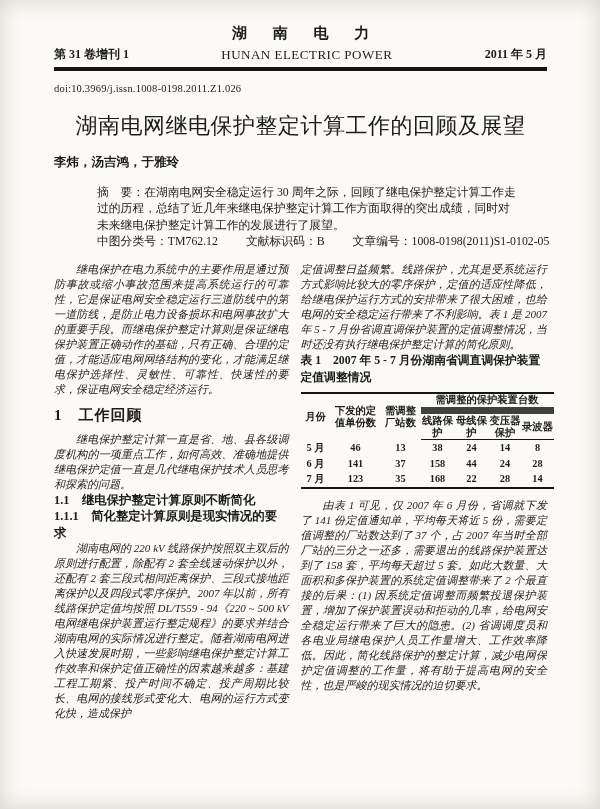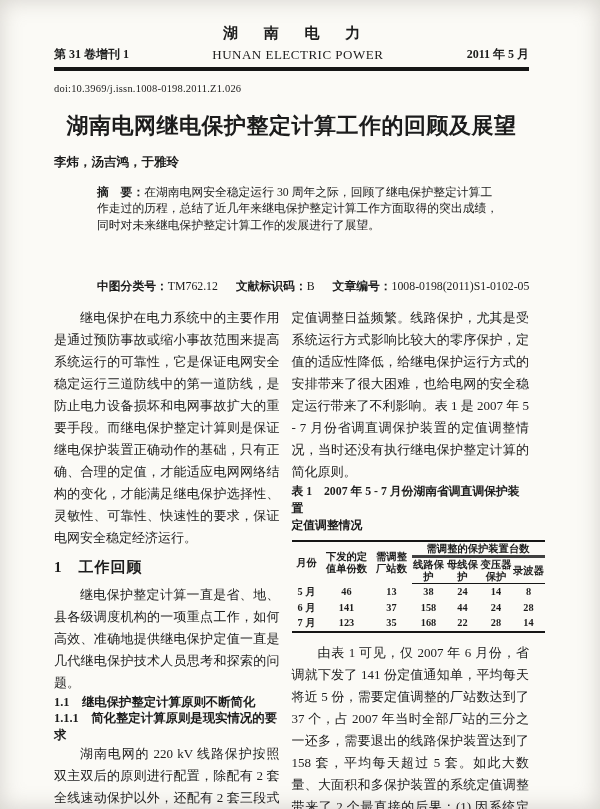--- a/index.html
+++ b/index.html
@@ -5,55 +5,55 @@
   * { margin: 0; padding: 0; box-sizing: border-box; }
   html, body { background: #e8e6e2; }
   .page {
     position: relative;
     width: 600px; height: 809px;
     margin: 0 auto;
     background: #fbfaf6;
     box-shadow: inset 0 0 22px rgba(110,105,95,.28);
     font-family: "Liberation Serif", "DejaVu Serif", serif;
     color: #1c1c1c;
-    padding: 24px 71px 0 54px;
+    padding: 24px 53px 0 54px;
     overflow: hidden;
   }
   
   .jname-cn { text-align: center; font-size: 15px; font-weight: bold; letter-spacing: 11px; padding-left: 11px; }
   .jrow { display: flex; justify-content: space-between; align-items: center; margin-top: 3px; }
   .jrow .vol { font-size: 12px; font-weight: bold; }
   .jrow .en  { font-size: 13px; font-weight: normal; letter-spacing: .5px; }
   .jrow .date{ font-size: 12px; font-weight: bold; }
   .rule-thick { height: 3.5px; background: #161616; margin-top: 4px; }
   .doi { font-size: 10.5px; margin-top: 12px; letter-spacing: .2px; }
   
-  .title { text-align: center; font-size: 22px; font-weight: bold; margin-top: 17px; letter-spacing: .5px; }
+  .title { text-align: center; font-size: 22px; font-weight: normal; margin-top: 17px; letter-spacing: .5px; }
   .authors { text-align: left; font-size: 12.5px; font-weight: bold; margin-top: 13px; }
   .affiliation { text-align: center; font-size: 11px; margin-top: 5px; }
   
   .abstract-block { margin: 13px 26px 0 43px; font-size: 11.8px; line-height: 16.5px; }
-  .abstract-block b { font-weight: bold; }
-  .abs-meta { display: flex; gap: 18px; margin-top: 45px; }
+  .abstract-block b { font-weight: normal; }
+  .abs-meta { display: flex; gap: 28px; }
   .abs-meta span { white-space: nowrap; }
   
   .columns { display: flex; gap: 12px; margin-top: 12px; }
   .col { width: 50%; }
-  .body-text { font-size: 13px; line-height: 22px; text-align: justify; }
+  .body-text { font-size: 11px; line-height: 15px; text-align: justify; font-style: italic; }
   .indent { text-indent: 2em; }
   .sec-heading { font-size: 15px; font-weight: bold; margin: 9px 0 7px 0; letter-spacing: 1px; }
   .sub-heading { font-size: 12.4px; font-weight: bold; line-height: 16.5px; text-align: left; }
   
   .tbl-caption { text-align: left; font-size: 11.8px; font-weight: bold; line-height: 17px; margin-top: 0; }
   table.data { width: 100%; border-collapse: collapse; margin-top: 6px; font-size: 10.3px; table-layout: fixed; }
   table.data th, table.data td { text-align: center; vertical-align: middle; padding: 1px 0; font-weight: bold; line-height: 11.5px; }
   table.data td { font-weight: bold; height: 16px; }
   .bt { border-top: 2px solid #161616; }
   .hdr-bottom th { border-bottom: 1.5px solid #161616; }
-  th.group { border-bottom: 3px solid #404040; }
+  th.group { border-bottom: 7px solid #404040; font-family: Liberation Mono, monospace; }
   table.data { border-bottom: 2px solid #161616; }
   .c-month { width: 30px; } .c-sheets { width: 50px; } .c-stations { width: 40px; }
   .c-line { width: 34px; } .c-bus { width: 34px; } .c-tr { width: 33px; } .c-rec { width: 32px; }
 </style>
 </head>
 <body>
 
 <div class="page">
 
   <div class="jname-cn">湖 南 电 力</div>

